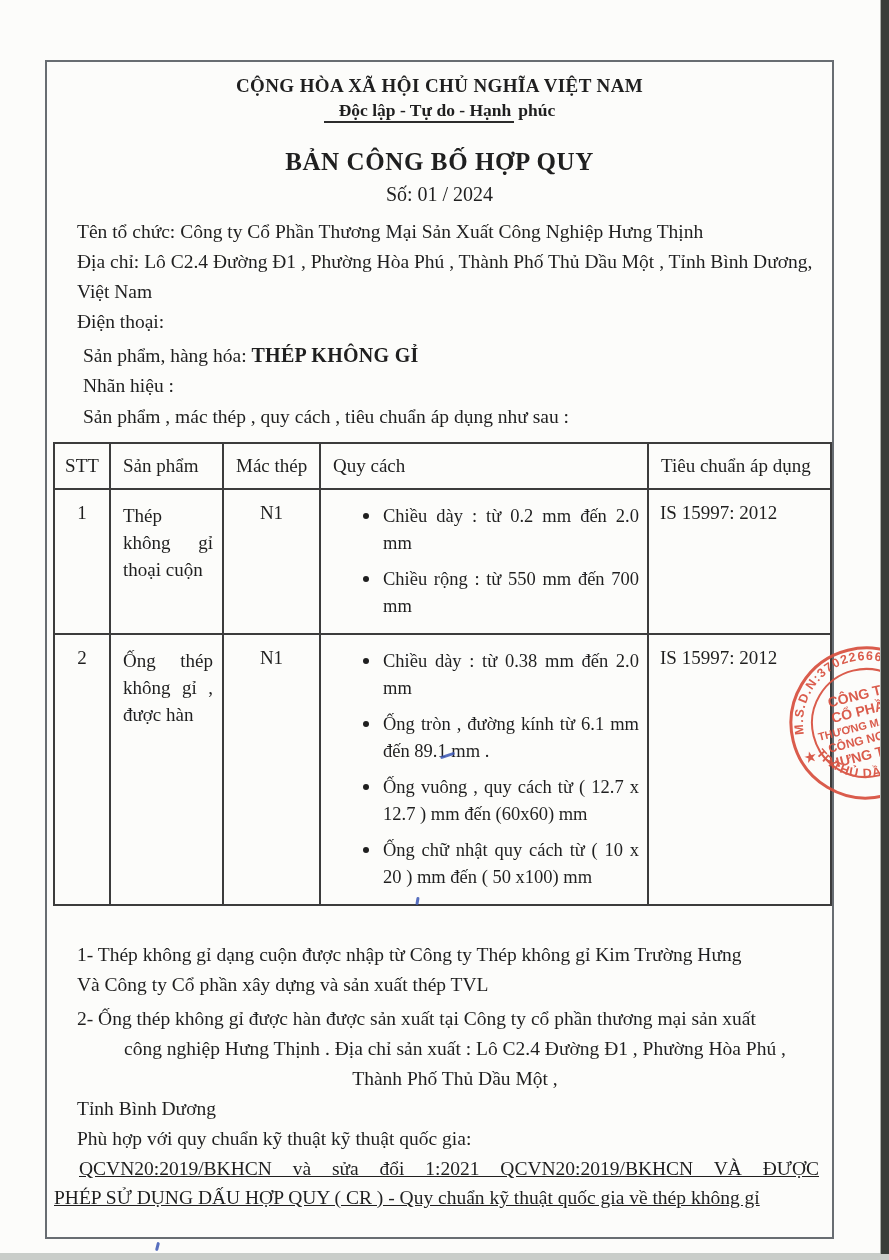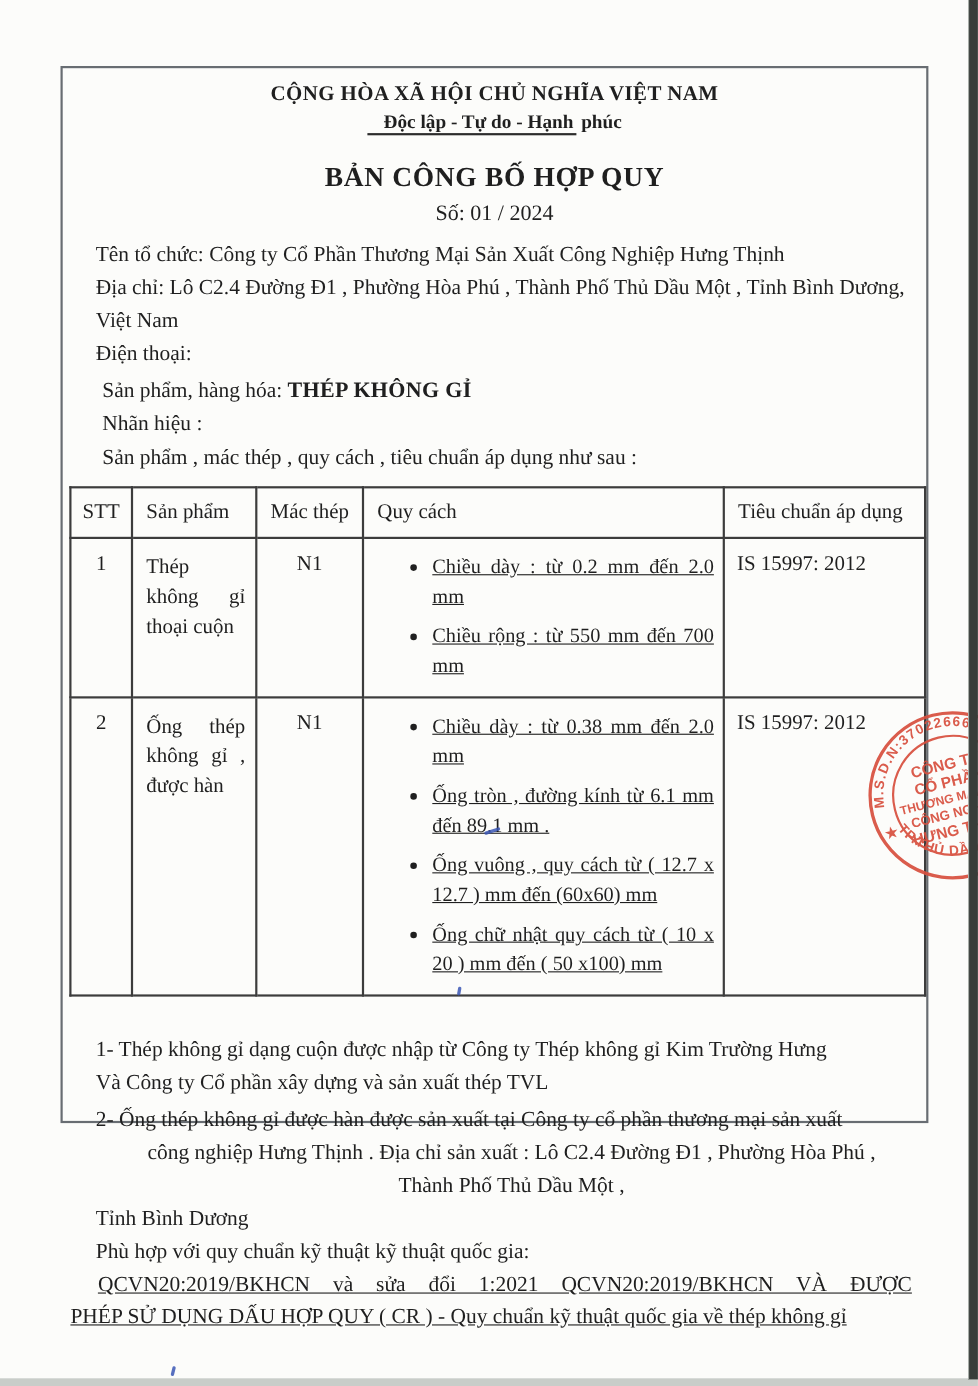--- a/index.html
+++ b/index.html
@@ -12,21 +12,21 @@
   .scan-edge-right {
     position:absolute; top:0; right:0; width:8px; height:1254px;
     background:#383d39; border-left:1px solid #a8ada8; z-index:40;
   }
   .scan-edge-bottom {
     position:absolute; left:0; bottom:0; width:889px; height:7px;
     background:#c9cdc9; z-index:39;
   }
   
   .frame {
-    position:absolute; left:55px; top:60px; width:789px; height:961px;
+    position:absolute; left:45px; top:60px; width:789px; height:1179px;
     border:2px solid #686d72; box-sizing:border-box; z-index:2;
   }
   .h-national {
     margin:13px 8px 0; text-align:center;
     font-size:19px; font-weight:bold; letter-spacing:.4px;
   }
   .h-motto {
     text-align:center; font-size:17.5px; font-weight:bold; margin-top:3px;
   }
   .h-motto .u { border-bottom:2.5px solid #2c2c2c; padding:0 3px 1px 15px; }
@@ -53,21 +53,21 @@
   .spec th { text-align:left; padding:11px 6px 11px 12px; }
   .spec th.c { text-align:center; padding-left:2px; padding-right:2px; }
   td.stt { text-align:center; padding-top:12px; }
   td.sanpham { padding:12px 9px 0 12px; text-align:justify; line-height:27px; }
   td.macthep { text-align:center; padding-top:12px; }
   td.quycach { padding:6px 4px 4px 0; }
   td.quycach ul { margin:0; padding:0; list-style:none; }
   td.quycach li {
     position:relative; padding-left:62px; padding-right:4px;
     margin:7px 0 9px 0; text-align:justify;
-    font-size:18.5px; line-height:27px;text-decoration:underline;
+    font-size:18.5px; line-height:27px;
   }
   td.quycach li::before {
     content:""; position:absolute; left:42px; top:10px;
     width:6px; height:6px; border-radius:50%; background:#1f1f1f;
   }
   td.tieuchuan { padding:12px 6px 12px 11px; }
 
   .notes { margin:34px 16px 0 30px; font-size:19.5px; line-height:30px; }
   .notes .line { white-space:nowrap; }
   .notes .ind { padding-left:17px;text-align:center; }

